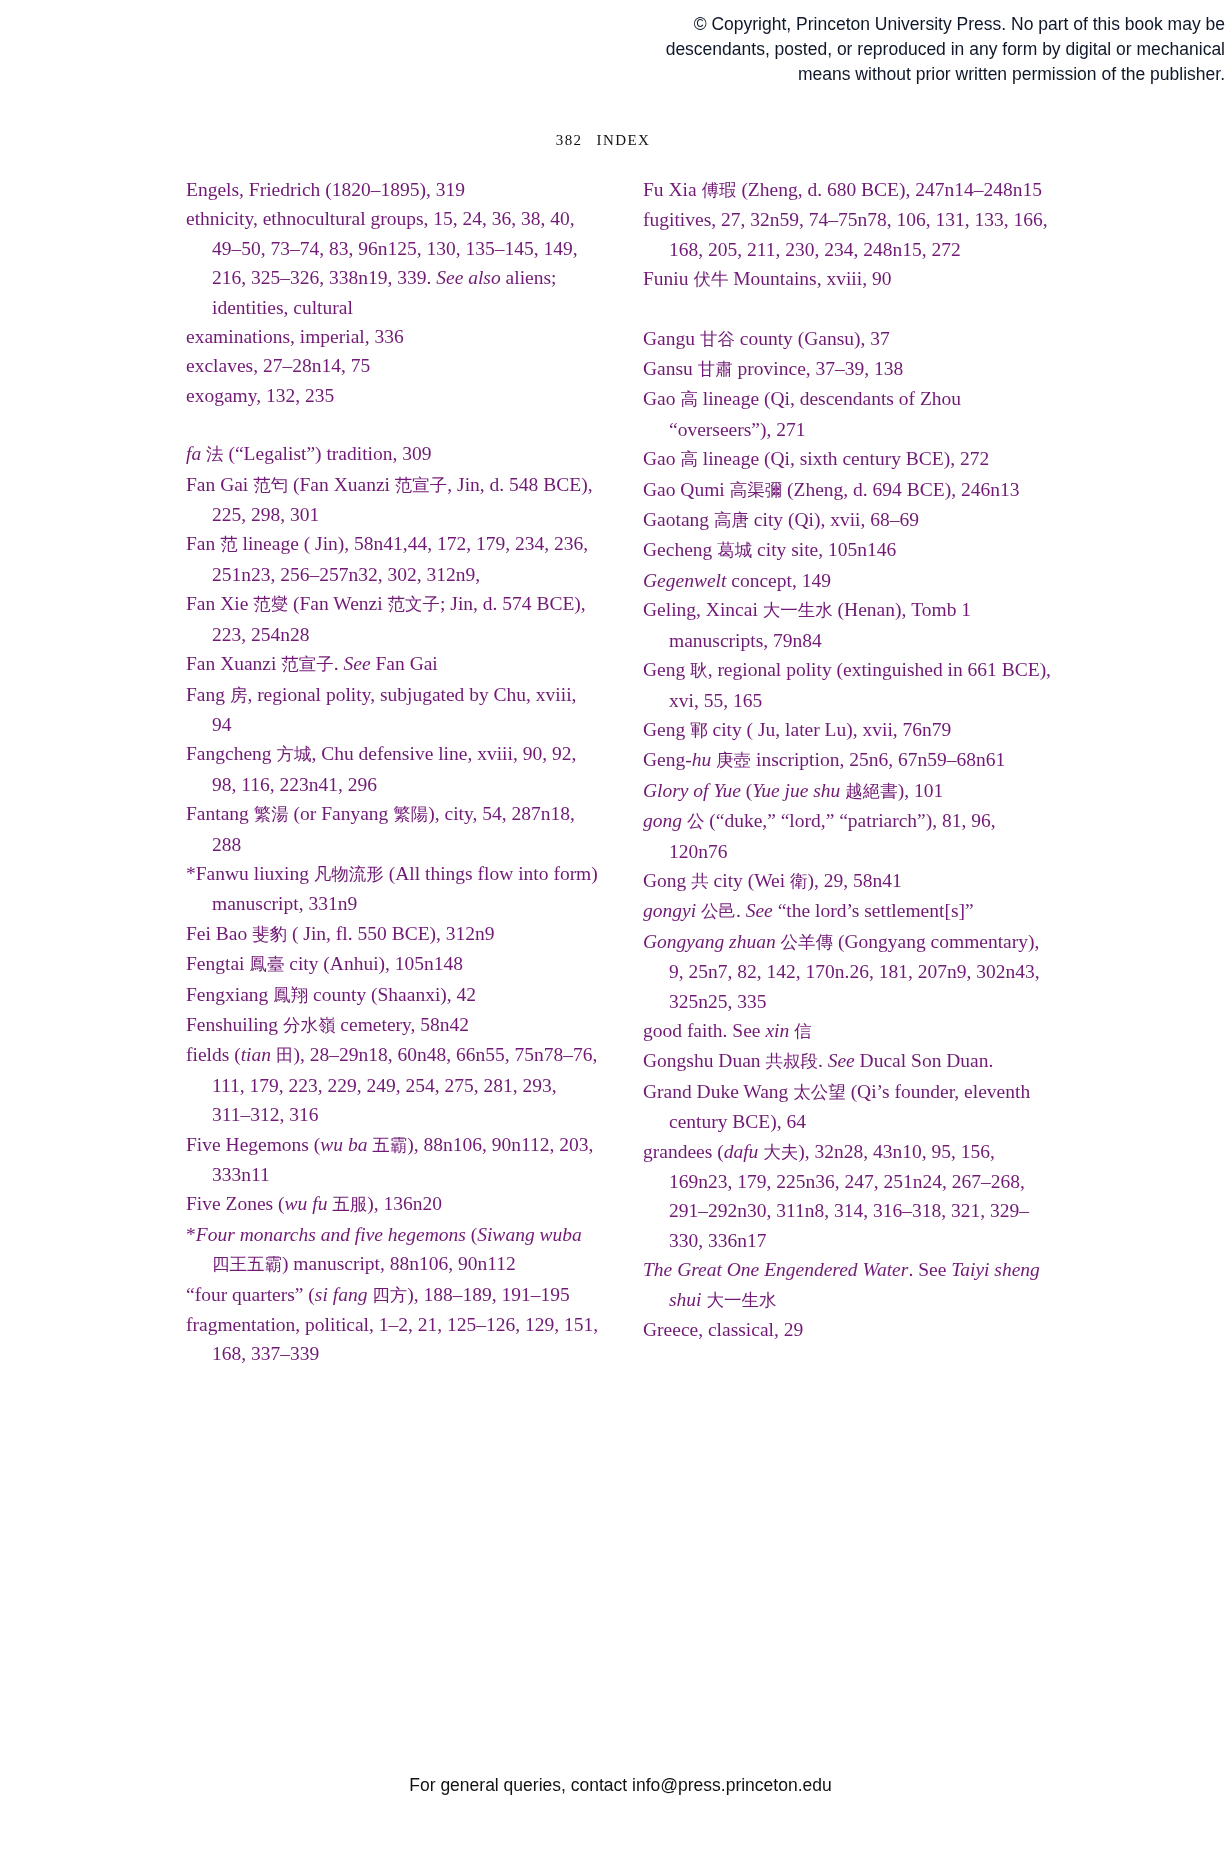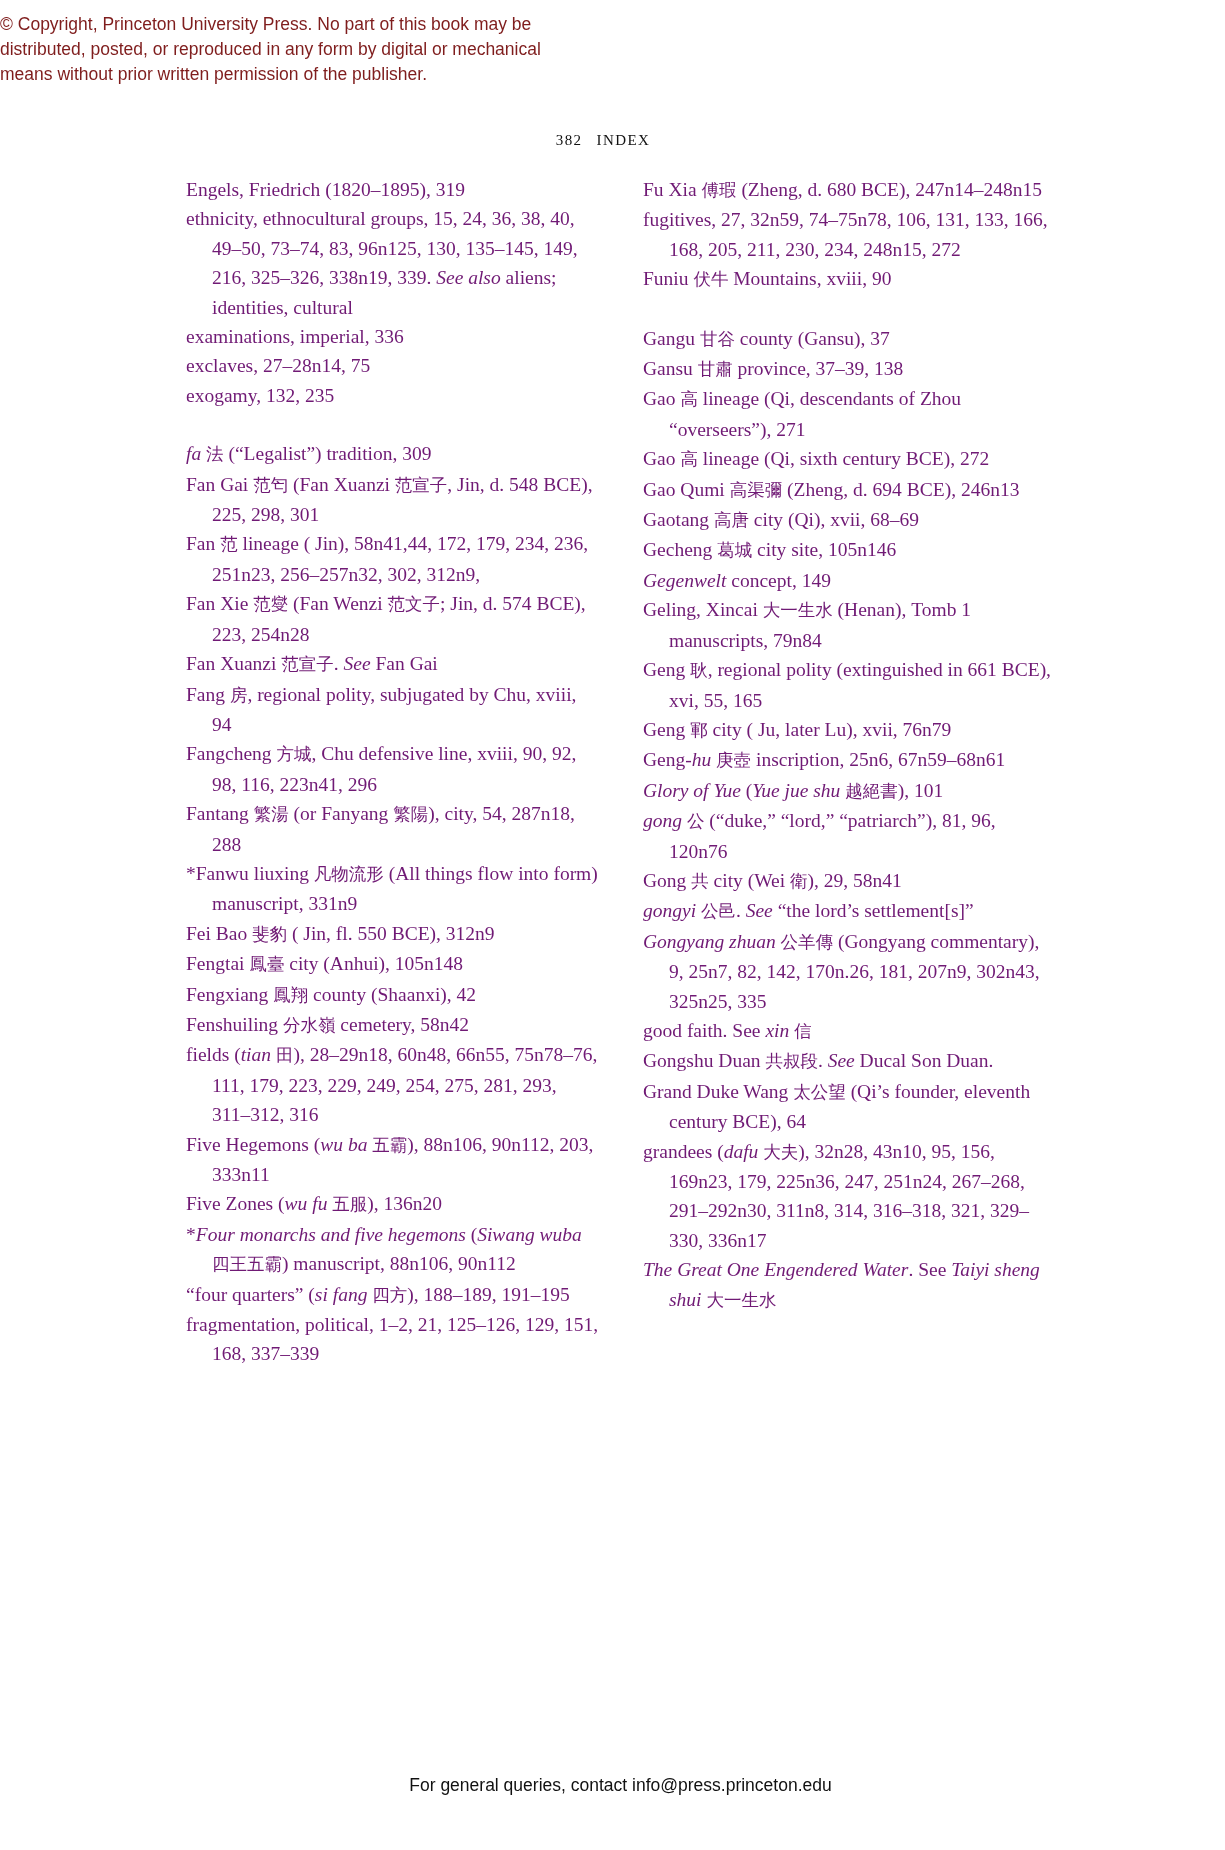--- a/index.html
+++ b/index.html
@@ -17,25 +17,25 @@
   }
   .page {
     position: absolute;
     inset: 0;
   }
   .copyright {
     position: absolute;
     top: 12px;
     left: 0;
     width: 1225px;
-    text-align: left;
+    text-align: right;
     font-family: "Liberation Sans", sans-serif;
     font-size: 17.5px;
     line-height: 25px;
-    color: #7f1d1d;
+    color: #0f172a;
   }
   .copyright .line {
     display: block;
   }
   .folio {
     position: absolute;
     top: 132px;
     left: 0;
     width: 1206px;
     text-align: center;
@@ -88,21 +88,21 @@
     color: #111;
   }
 </style>
 </head>
 <body>
 
 <div class="page">
 
   <div class="copyright">
     <span class="line">© Copyright, Princeton University Press. No part of this book may be</span>
-    <span class="line">distributed, posted, or reproduced in any form by digital or mechanical</span>
+    <span class="line">descendants, posted, or reproduced in any form by digital or mechanical</span>
     <span class="line">means without prior written permission of the publisher.</span>
   </div>
 
   <div class="folio">
     <span class="num">382</span><span>INDEX</span>
   </div>
 
   <div class="columns">
     <div class="col" id="col-left">
         <div class="entry">Engels, Friedrich (1820–1895), 319</div>
@@ -151,18 +151,19 @@
         <div class="entry"><i>Glory of Yue</i> (<i>Yue jue shu</i> <span class="cjk">越絕書</span>), 101</div>
         <div class="entry"><i>gong</i> <span class="cjk">公</span> (“duke,” “lord,” “patriarch”), 81, 96, 120n76</div>
         <div class="entry">Gong <span class="cjk">共</span> city (Wei <span class="cjk">衛</span>), 29, 58n41</div>
         <div class="entry"><i>gongyi</i> <span class="cjk">公邑</span>. <i>See</i> “the lord’s settlement[s]”</div>
         <div class="entry"><i>Gongyang zhuan</i> <span class="cjk">公羊傳</span> (Gongyang commentary), 9, 25n7, 82, 142, 170n.26, 181, 207n9, 302n43, 325n25, 335</div>
         <div class="entry">good faith. See <i>xin</i> <span class="cjk">信</span></div>
         <div class="entry">Gongshu Duan <span class="cjk">共叔段</span>. <i>See</i> Ducal Son Duan.</div>
         <div class="entry">Grand Duke Wang <span class="cjk">太公望</span> (Qi’s founder, eleventh century BCE), 64</div>
         <div class="entry">grandees (<i>dafu</i> <span class="cjk">大夫</span>), 32n28, 43n10, 95, 156, 169n23, 179, 225n36, 247, 251n24, 267–268, 291–292n30, 311n8, 314, 316–318, 321, 329–330, 336n17</div>
         <div class="entry"><i>The Great One Engendered Water</i>. See <i>Taiyi sheng shui</i> <span class="cjk">大一生水</span></div>
+        <div class="entry">Greece, classical, 29</div>
       </div>
   </div>
 
   <div class="footer">For general queries, contact info@press.princeton.edu</div>
 
 </div>
 
 </body></html>

